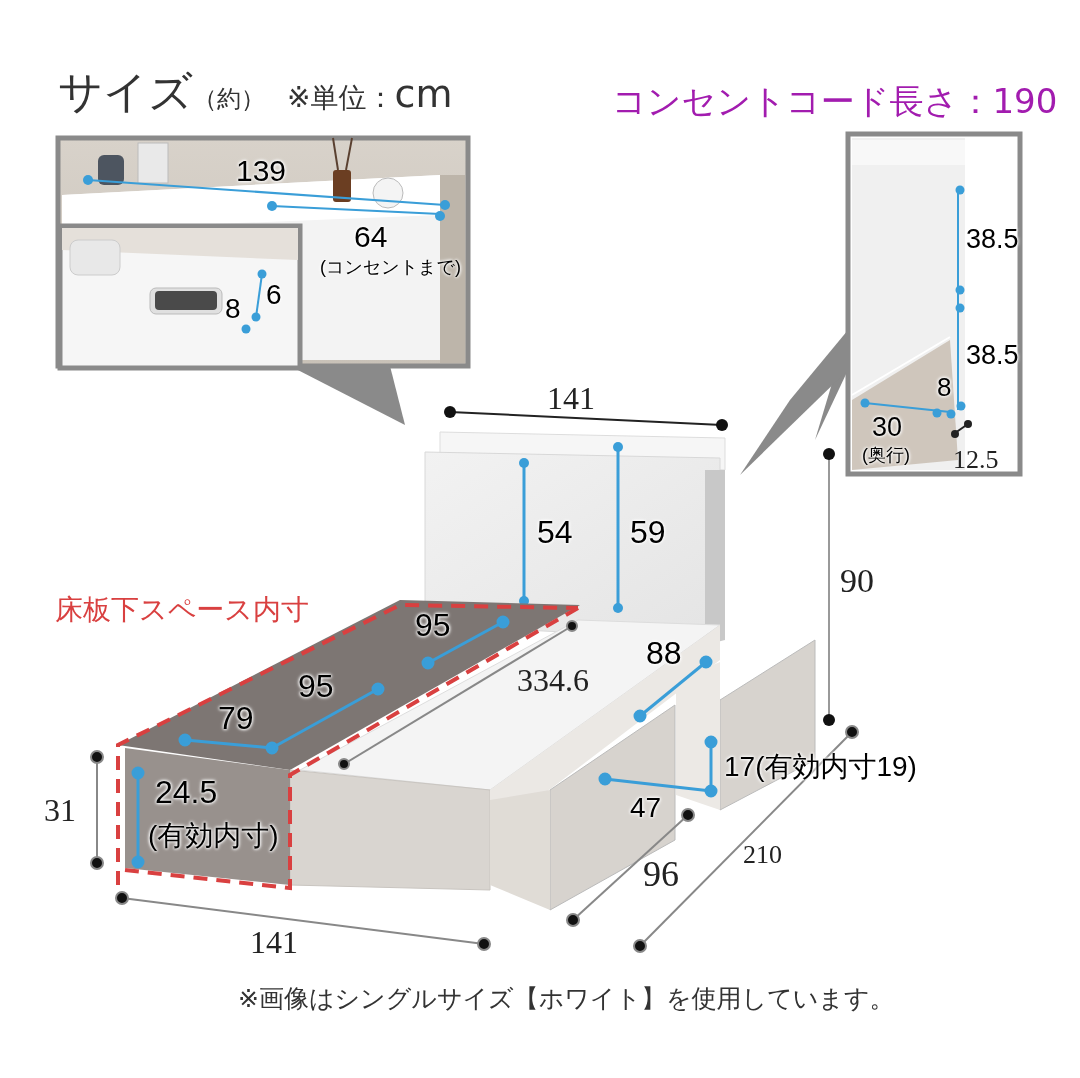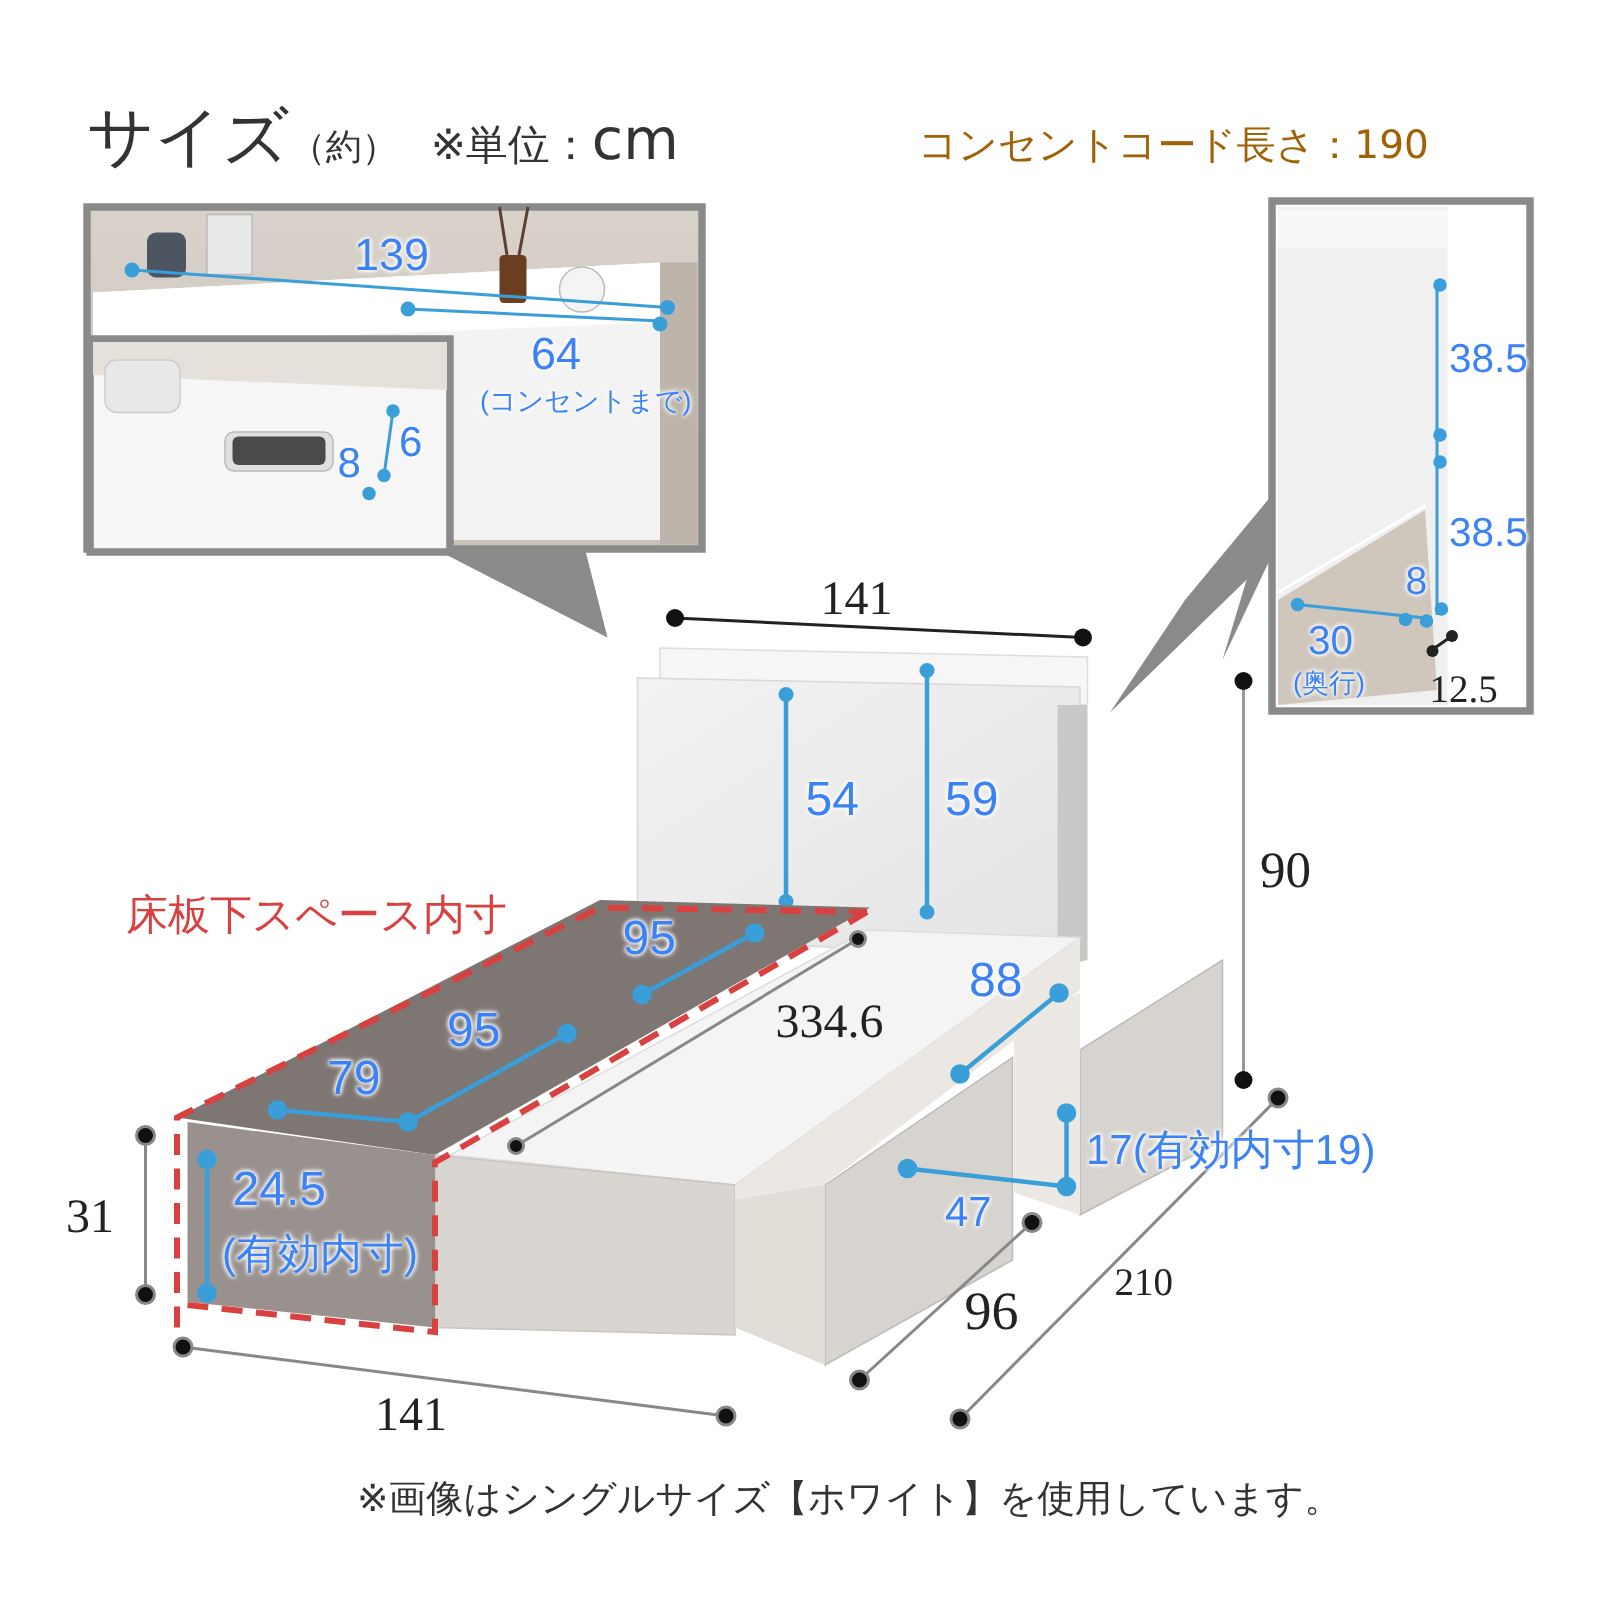--- a/index.html
+++ b/index.html
@@ -3,25 +3,25 @@
 <meta charset="utf-8">
 <style>
   html, body { margin:0; padding:0; background:#ffffff; }
   body { width:1080px; height:1078px; position:relative; overflow:hidden;
          font-family:"DejaVu Sans","Liberation Sans",sans-serif; }
   .abs { position:absolute; white-space:nowrap; line-height:1;text-align:center; }
   .title { left:58px; top:70px; font-size:44px; color:#333; }
   .title-sub { font-size:24px; color:#333; }
   .title-unit { font-size:28px; color:#333; margin-left:22px; }
   .title-cm { font-size:38px; }
-  .cord { left:612px; top:84px; font-size:26px; color:#a16207; }
+  .cord { left:612px; top:84px; font-size:34px; color:#a21caf; }
   .dim-black { color:#222; font-family:Liberation Serif, serif; }
-  .dim-blue { color:#3b82f6; font-family:"Liberation Sans",sans-serif;
+  .dim-blue { color:#000000; font-family:"Liberation Sans",sans-serif;
               text-shadow: 0 0 3px #fff, 0 0 3px #fff, 0 0 4px #fff; }
-  .red-label { left:55px; top:596px; font-size:28px; color:#d94040;margin-left:29px; }
+  .red-label { left:55px; top:596px; font-size:28px; color:#d94040; }
   .footer { left:238px; top:986px; font-size:25px; color:#333; }
   svg { position:absolute; left:0; top:0; }
 </style>
 </head>
 <body>
 
 <svg width="1080" height="1078" viewBox="0 0 1080 1078">
   <defs>
     <linearGradient id="wallGrad" x1="0" y1="0" x2="0" y2="1">
       <stop offset="0" stop-color="#d8d2ca"></stop>

